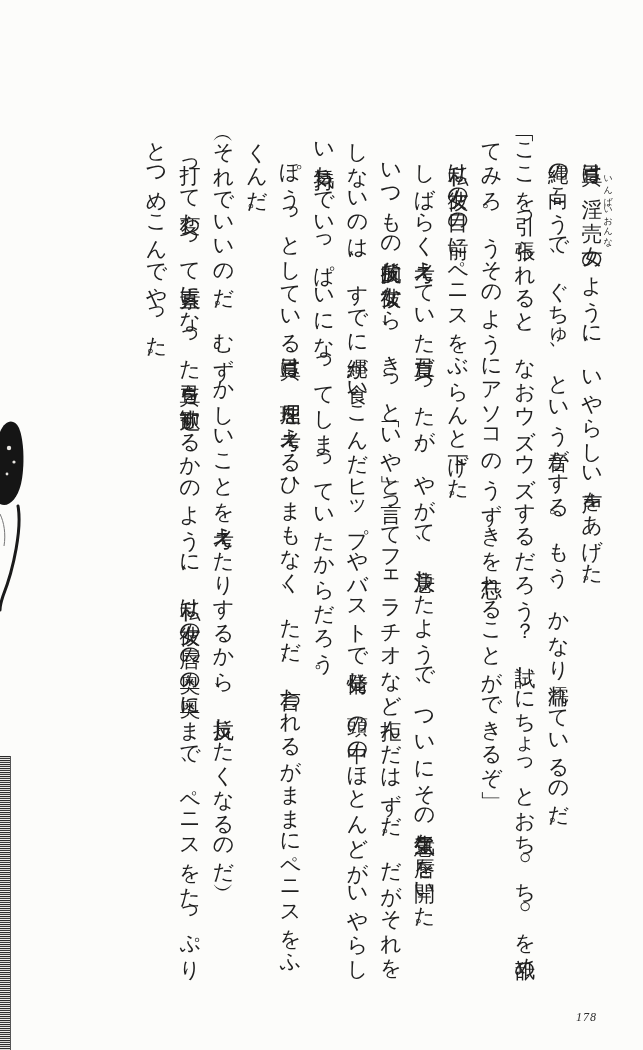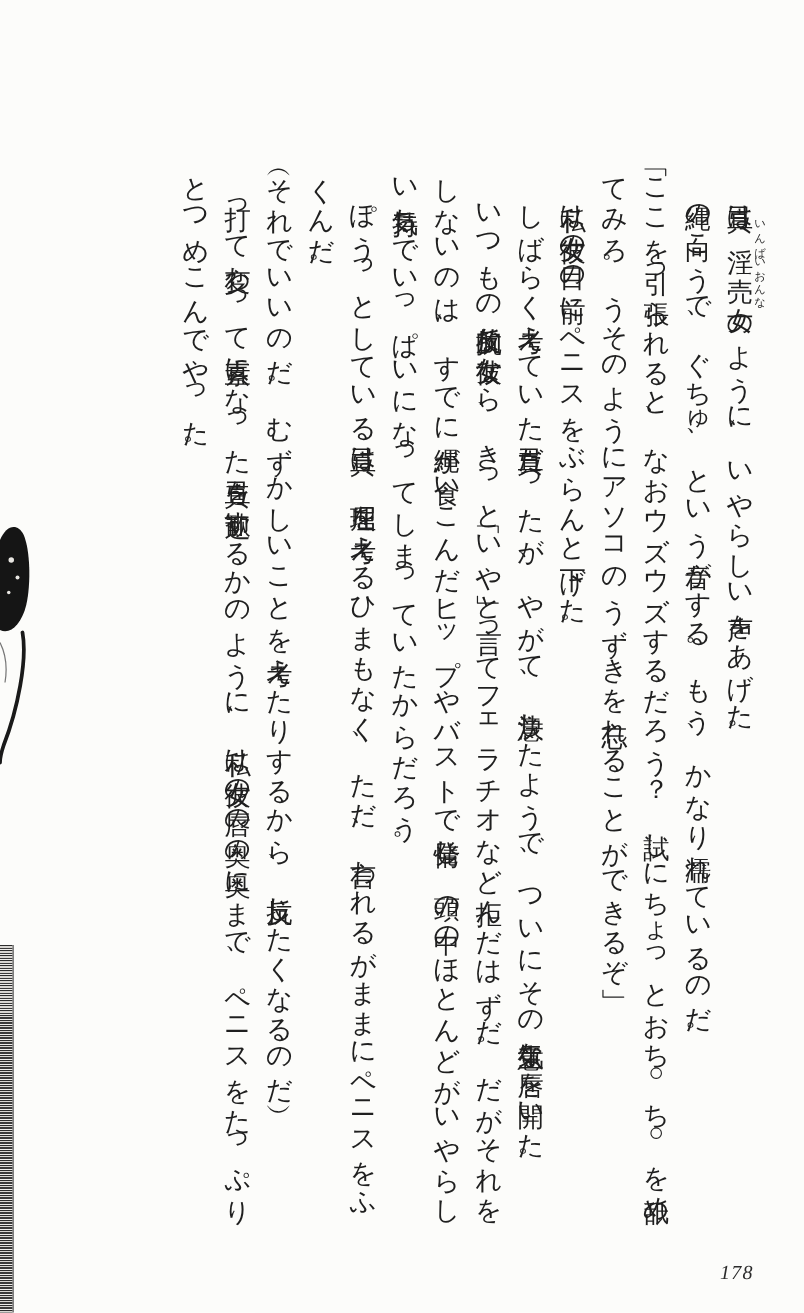--- a/index.html
+++ b/index.html
@@ -43,21 +43,21 @@
   ruby rt {
     font-size: 9px;
     letter-spacing: 0;
     color: #2a2a2a;
   }
   .page-number {
     position: absolute;
     left: 576px;
     top: 1010px;
     font-style: italic;
-    font-size: 16px;
+    font-size: 12px;
     color: #2b2b2b;
     letter-spacing: 1px;
   }
   
   .edge-art-head {
     position: absolute;
     left: 0;
     top: 418px;
     width: 26px;
     height: 212px;

